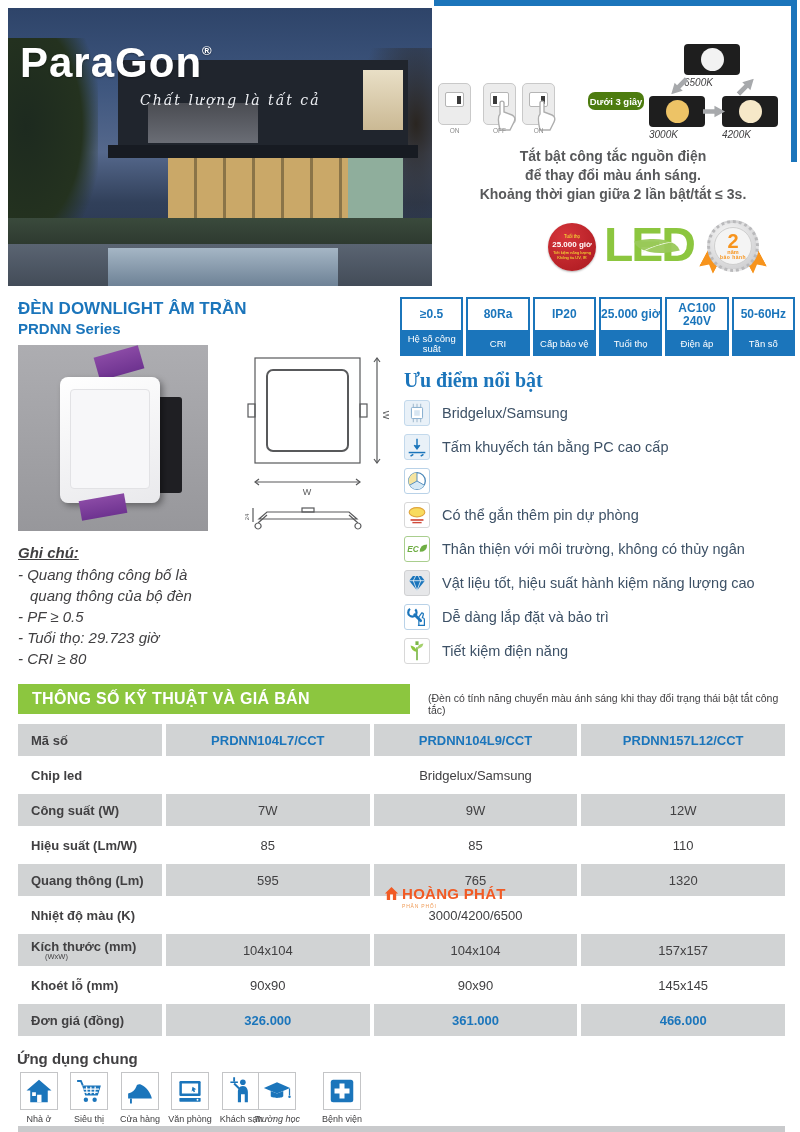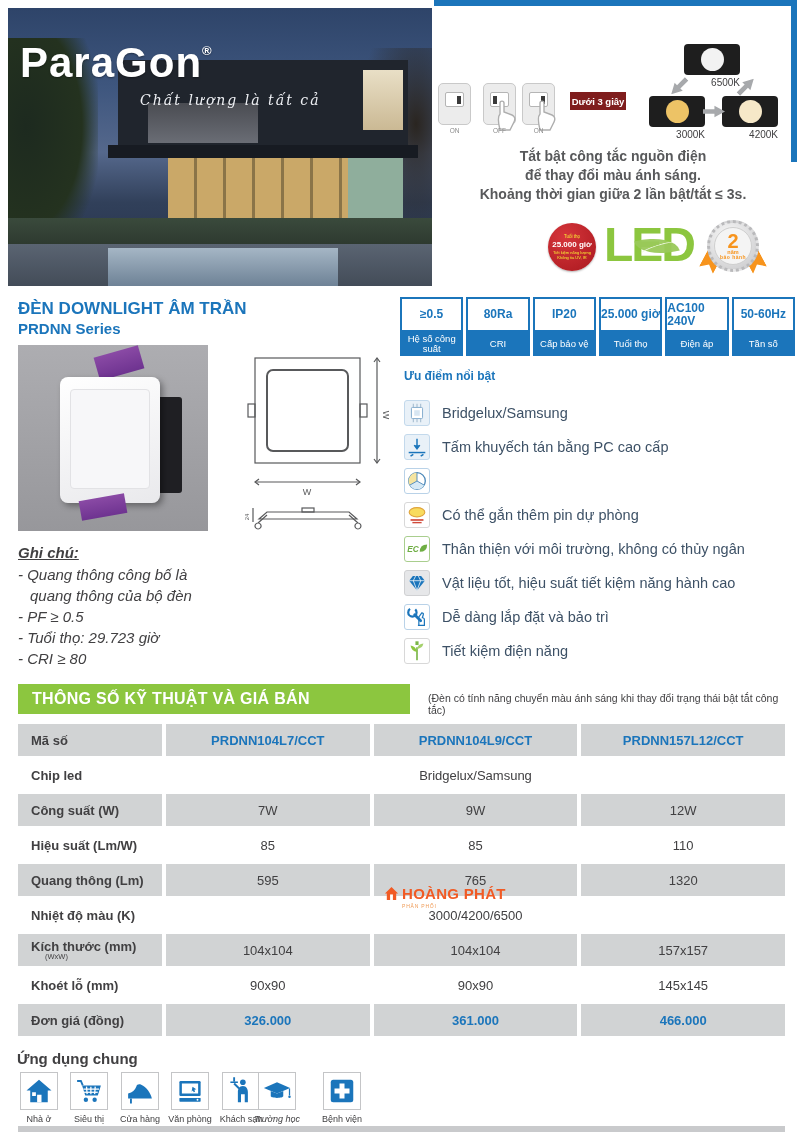--- a/index.html
+++ b/index.html
@@ -31,27 +31,27 @@
   .trim-top { left:434px; top:0; width:363px; height:6px; background:#1b75bb; }
   .trim-right { left:791px; top:0; width:6px; height:162px; background:#1b75bb; }
 
   
   .sw { width:33px; height:42px; background:#ececec; border:1px solid #c9c9c9; border-radius:5px; }
   .sw .plate { position:absolute; left:6px; top:8px; width:19px; height:15px; background:#fff; border:1.5px solid #b5b5b5; border-radius:2px; }
   .sw .lever { position:absolute; top:3px; width:4px; height:8px; background:#3a3a3a; }
   .sw-label { font-size:6.5px; color:#8a8a8a; text-align:center; width:33px; }
   .hand { position:absolute; }
 
-  .badge-green { left:570px; top:92px; width:56px; height:18px; background:#7f1d1d; border-radius:0;
+  .badge-green { left:588px; top:92px; width:56px; height:18px; background:#4d7c0f; border-radius:7px;
     color:#fff; font-size:9.5px; font-weight:bold; display:flex; align-items:center; justify-content:center; }
 
   
   .cct-box { width:56px; height:31px; background:#1e1e1e; border-radius:4px; display:flex; align-items:center; justify-content:center; }
   .cct-circle { width:23px; height:23px; border-radius:50%; }
-  .cct-label { font-size:10px; color:#414042; width:56px; text-align:right; }
+  .cct-label { font-size:10px; color:#414042; width:56px; text-align:left;font-style:italic; }
   .blockarrow { width:22px; height:13px; background:#a7a9ac;
     clip-path:polygon(0 32%,52% 32%,52% 6%,100% 50%,52% 94%,52% 68%,0 68%); }
 
   .instructions { left:432px; top:147px; width:362px; text-align:center; color:#58595b;
     font-size:14px; font-weight:bold; line-height:19px; }
 
   
   .badge-red { left:548px; top:223px; width:48px; height:48px; border-radius:50%;
     background:radial-gradient(circle at 35% 30%, #d6353b, #a9181e); color:#f9ed32;
     display:flex; flex-direction:column; align-items:center; justify-content:center; text-align:center; line-height:1.25;
@@ -87,25 +87,25 @@
   .driver { position:absolute; left:138px; top:52px; width:26px; height:96px; background:#1f1f23; border-radius:3px; }
 
   .notes-title { left:18px; top:544px; font-size:15px; font-weight:bold; font-style:italic; color:#414042; text-decoration:underline; }
   .note-line { left:18px; font-size:15px; font-style:italic; color:#414042; }
   .note-indent { padding-left:12px; }
 
   
   .spec-badges { left:400px; top:297px; width:395px; display:grid; grid-template-columns:repeat(6,1fr); gap:3px; }
   .sbadge { display:flex; flex-direction:column; }
   .sbadge .val { height:35px; border:2px solid #1b75bb; background:#fff; color:#1b75bb; font-weight:bold;
-    font-size:12px; line-height:1.05; display:flex; align-items:center; justify-content:center; }
+    font-size:12px; line-height:1.05; display:flex; align-items:center; justify-content:center; text-align:center; }
   .sbadge .lab { height:24px; background:#1b75bb; color:#fff; font-size:9.5px; line-height:1.1;
     display:flex; align-items:center; justify-content:center; text-align:center; }
 
-  .feat-title { left:404px; top:369px; color:#1b75bb; font-size:12px; font-weight:bold; }
+  .feat-title { left:404px; top:369px; color:#1b75bb; font-size:20px; font-weight:bold;font-family:Liberation Serif, serif; }
   .feat { left:404px; position:absolute; display:flex; align-items:center; gap:12px; height:28px; }
   .feat .ic { width:26px; height:26px; border-radius:3px; display:flex; align-items:center; justify-content:center; flex:none; }
   .feat .tx { font-size:14.5px; color:#3d5166; white-space:nowrap; }
 
   
   .sec-bar { left:18px; top:684px; width:392px; height:30px; background:#8cc63f; color:#fff;
     font-size:16px; font-weight:bold; display:flex; align-items:center; padding-left:14px; letter-spacing:.3px; }
   .sec-note { left:428px; top:692px; width:366px; font-size:10.5px; color:#414042; }
 
   
@@ -360,21 +360,21 @@
           <path d="M13 21 L4.5 10.5 L8.5 5.5 L17.5 5.5 L21.5 10.5 Z" fill="#1b75bb"></path>
           <g stroke="#fff" stroke-width="0.8" fill="none">
             <line x1="4.5" y1="10.5" x2="21.5" y2="10.5"></line>
             <line x1="13" y1="21" x2="9" y2="10.5"></line>
             <line x1="13" y1="21" x2="17" y2="10.5"></line>
             <line x1="9" y1="10.5" x2="11.5" y2="5.5"></line>
             <line x1="17" y1="10.5" x2="14.5" y2="5.5"></line>
           </g>
         </svg>
     </span>
-    <span class="tx">Vật liệu tốt, hiệu suất tiết kiệm năng hành cao</span>
+    <span class="tx">Vật liệu tốt, hiệu suất hành kiệm năng lượng cao</span>
   </div>
   <div class="feat" style="top:603px;">
     <span class="ic" style="background:#fff;border:1px solid #b9d2e8;">
       <svg width="26" height="26" viewBox="0 0 26 26">
           <circle cx="8" cy="8" r="4.5" fill="none" stroke="#1b75bb" stroke-width="2.4" stroke-dasharray="18 6"></circle>
           <line x1="10.5" y1="10.5" x2="17" y2="17" stroke="#1b75bb" stroke-width="3" stroke-linecap="round"></line>
           <path d="M14 22 h7 v-6 q0-2.2 -2.2-2.2 l1-3.2 q0.6-2 -1.6-2 l-3.2 4.4 v9 z" fill="none" stroke="#1b75bb" stroke-width="1.3"></path>
         </svg>
     </span>
     <span class="tx">Dễ dàng lắp đặt và bảo trì</span>

